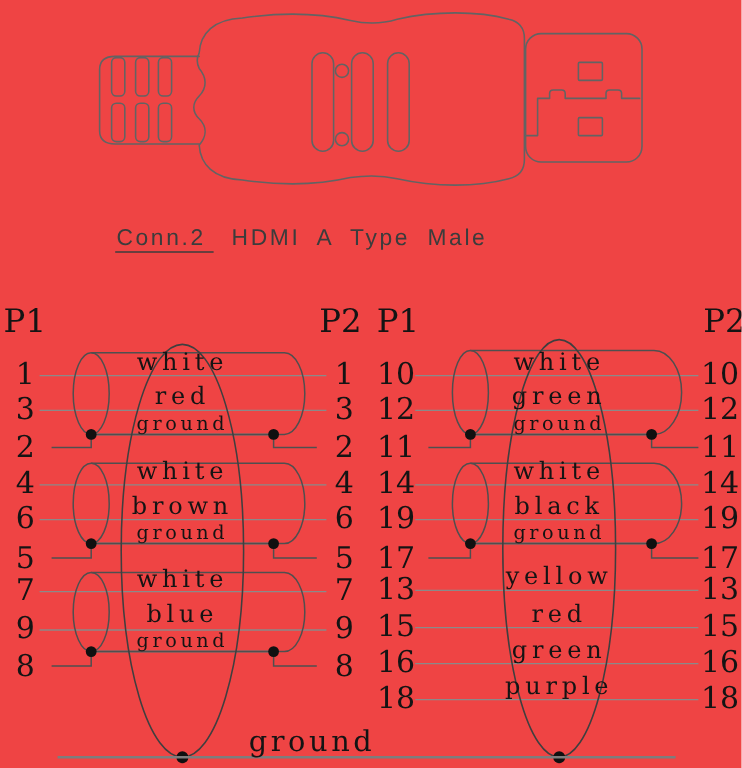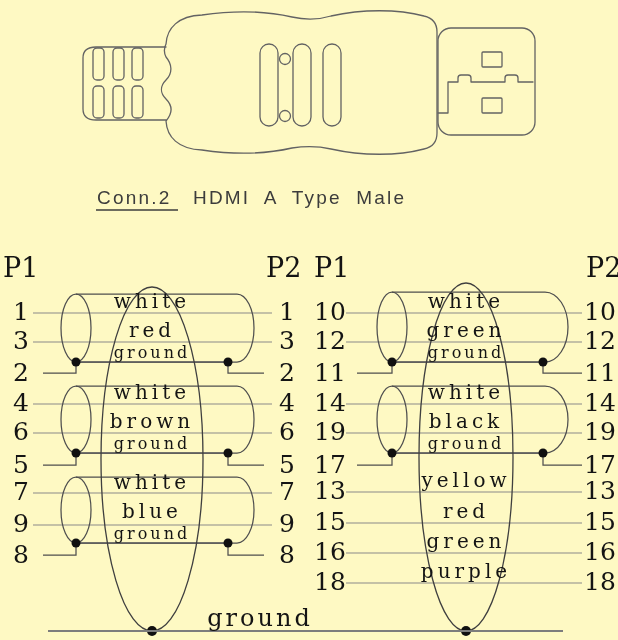--- a/index.html
+++ b/index.html
@@ -1,16 +1,16 @@
 <!DOCTYPE html>
 <html><head>
 <meta charset="utf-8">
 <style>
   html,body{margin:0;padding:0;background:#ffffff;}
-  .stage{position:relative;width:618px;height:640px;background:#fef9c3;overflow:hidden;}
+  .stage{position:relative;width:618px;height:640px;background:#ef4444;overflow:hidden;}
   svg{display:block;}
   
   .ln   {stroke:#8a8a8a;stroke-width:1.1;fill:none;}
   .ln2  {stroke:#767676;stroke-width:1.7;fill:none;}
   .bus  {stroke:#7d7d7d;stroke-width:2.2;fill:none;}
   .cap  {stroke:#4f4f4f;stroke-width:1.25;fill:none;}
   .ell  {stroke:#3f3f3f;stroke-width:1.3;fill:none;}
   .conn {stroke:#636363;stroke-width:1.3;fill:none;stroke-linejoin:round;stroke-linecap:round;}
   .dot  {fill:#101010;stroke:none;}
   

